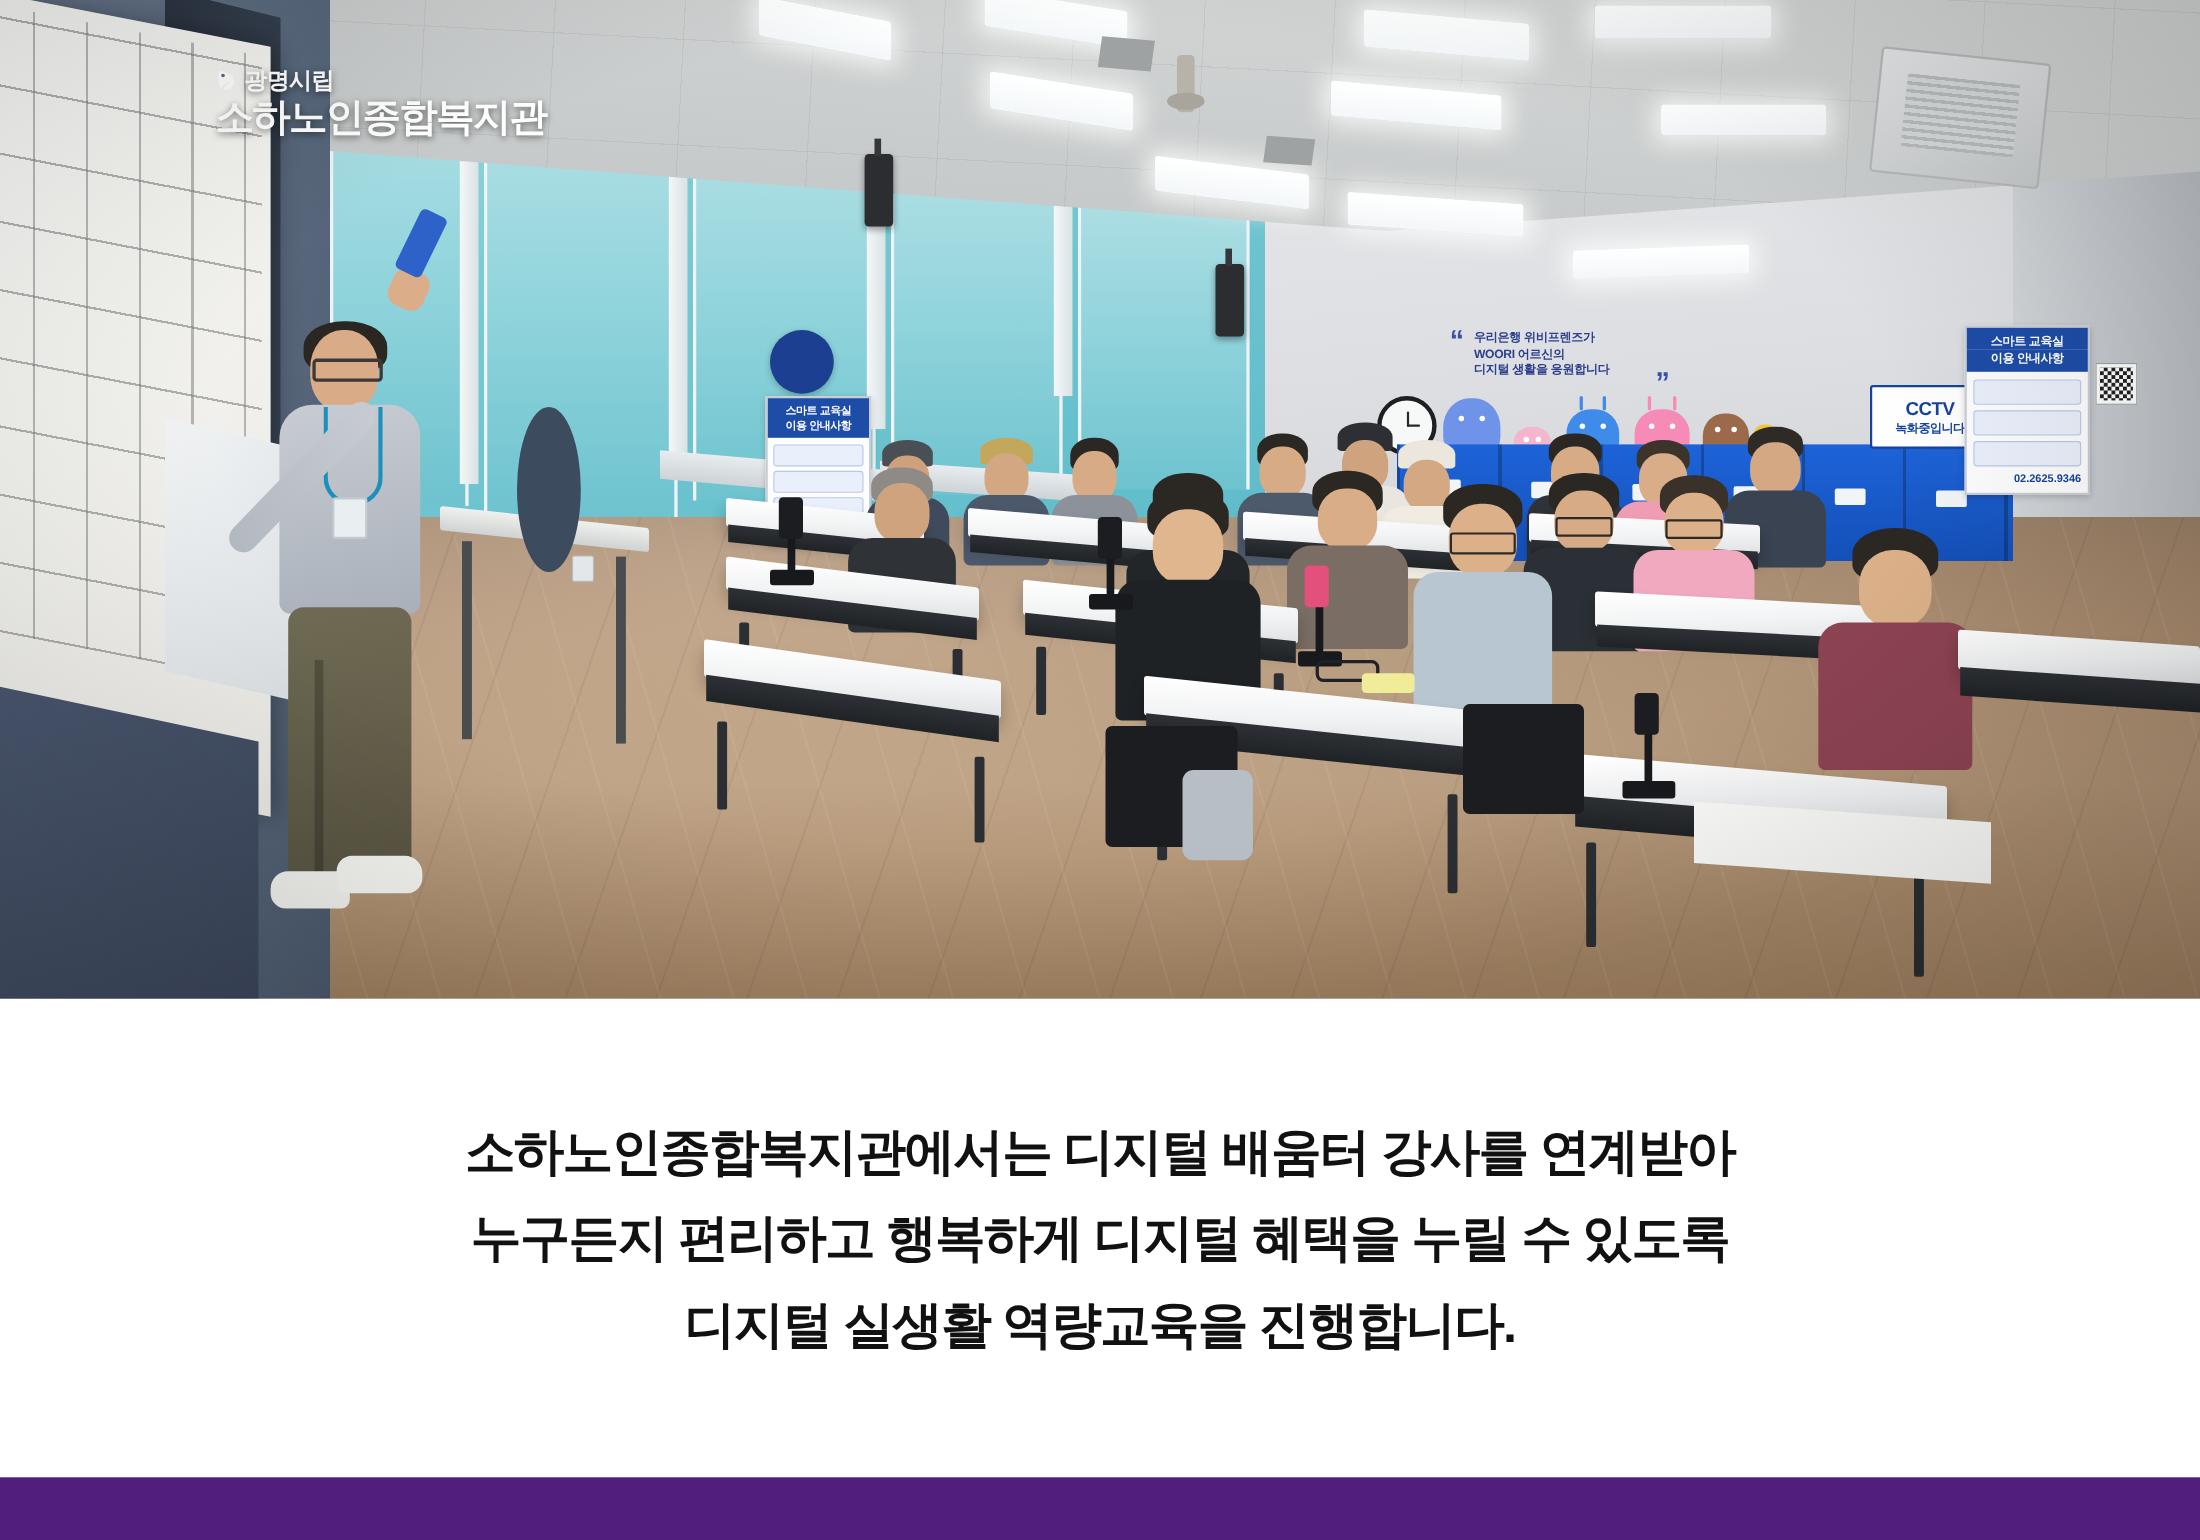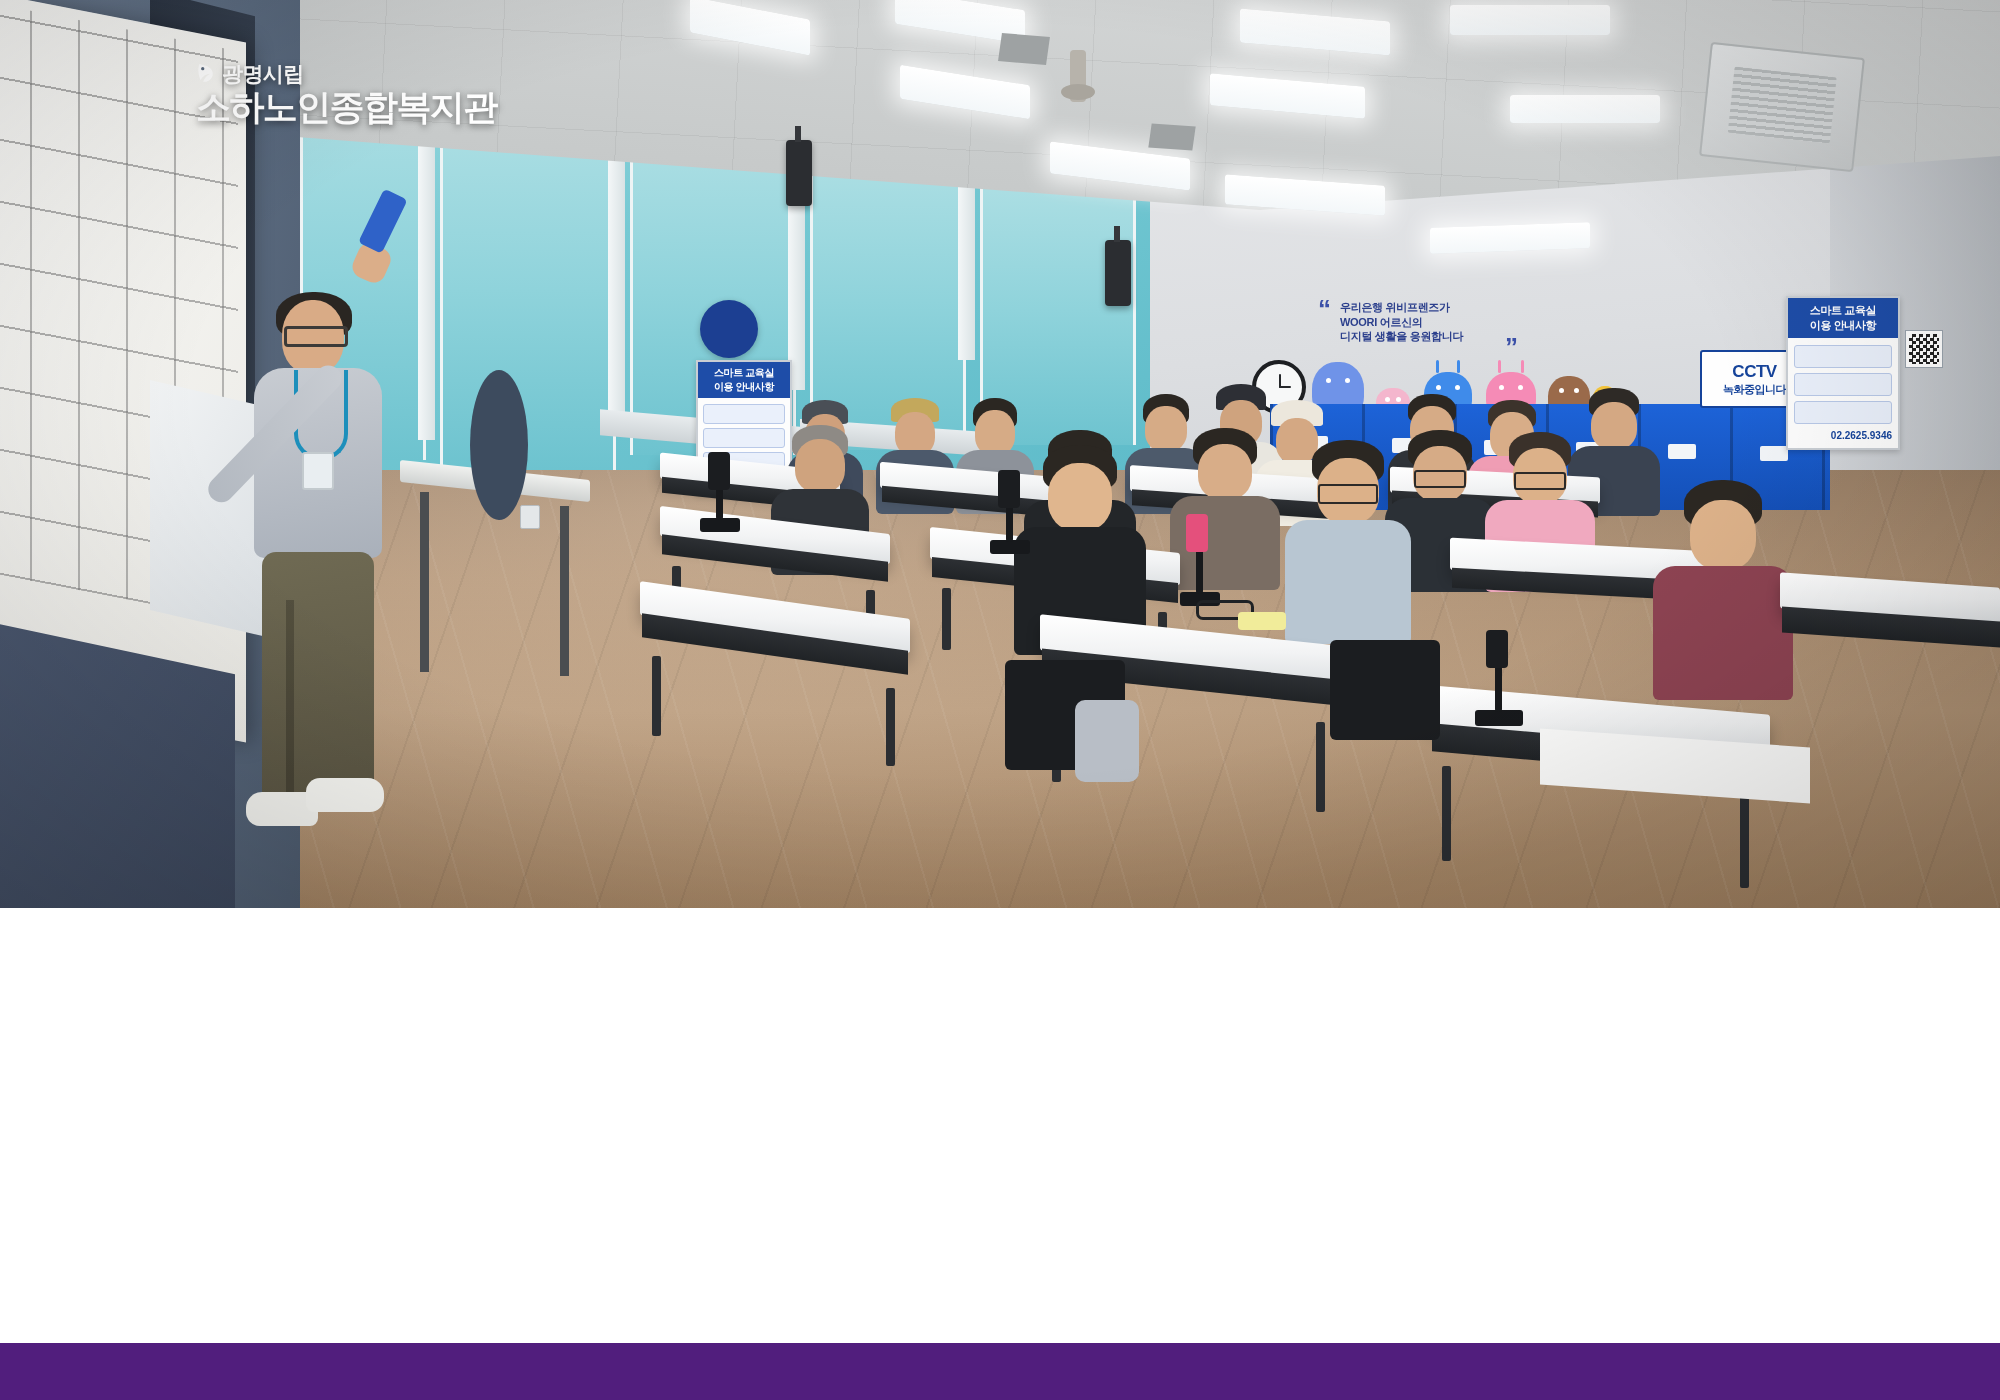--- a/index.html
+++ b/index.html
@@ -459,16 +459,21 @@
           <circle cx="8.5" cy="7.5" r="2.1" fill="#5a6a7d"></circle>
         </svg>
         <span class="logo-sub">광명시립</span>
       </div>
       <div class="logo-main">소하노인종합복지관</div>
     </div>
 
     <div class="vignette"></div>
   </div>
 
+  <div class="caption">
+    <div class="cap-line">소하노인종합복지관에서는 디지털 배움터 강사를 연계받아</div>
+    <div class="cap-line">누구든지 편리하고 행복하게 디지털 혜택을 누릴 수 있도록</div>
+    <div class="cap-line">디지털 실생활 역량교육을 진행합니다.</div>
+  </div>
 
   <div class="footer-bar"></div>
 
 </div>
 
 </body></html>

